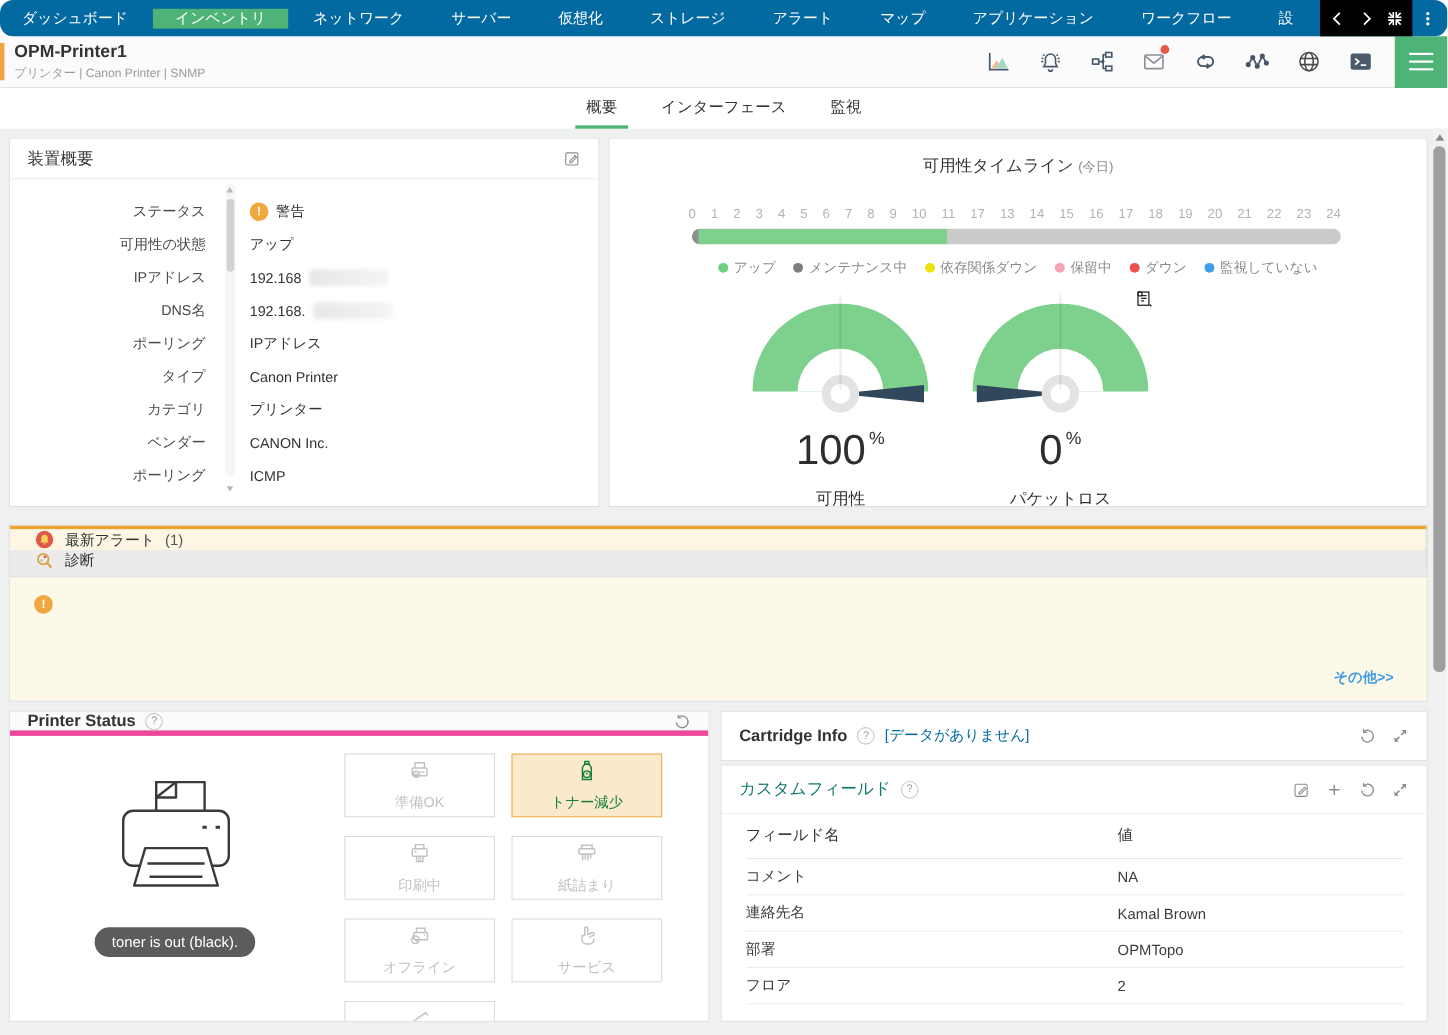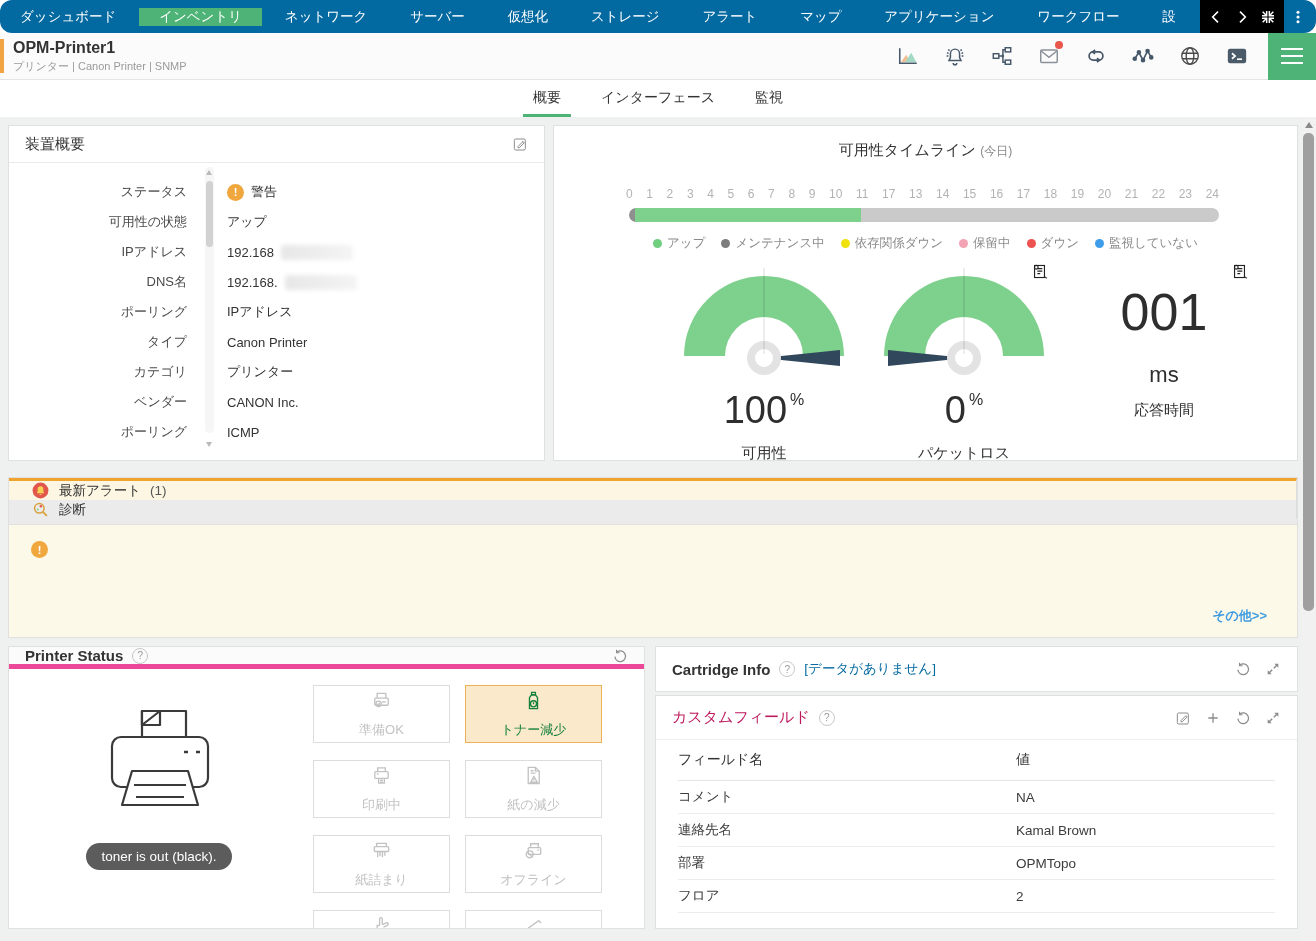--- a/index.html
+++ b/index.html
@@ -116,21 +116,21 @@
   .pbtn .pbtn-icon { display:flex; }
   .pbtn .pbtn-icon svg { width:23px; height:23px; }
   .pbtn.active { border:1px solid #edb159; background:#fbe9cb; color:#15803d; }
 
   .right-col { flex:1; display:flex; flex-direction:column; gap:3px; }
   .ci-card { height:46px; display:flex; align-items:center; gap:9px; padding:0 16px; }
   .ci-title { font-size:15px; font-weight:bold; color:#333; }
   .ci-empty { font-size:13.5px; color:#0369a1; }
   .cf-card { flex:1; overflow:hidden; }
   .cf-head { height:44px; display:flex; align-items:center; gap:9px; padding:0 16px; border-bottom:1px solid #eee; }
-  .cf-title { font-size:15px; color:#be185d; }
+  .cf-title { font-size:15px; color:#0f766e; }
   .cf-table { padding:0 22px; }
   .cf-hrow { display:flex; height:41px; align-items:center; border-bottom:1px solid #e6e6e6; font-size:14px; color:#333; }
   .cf-col1 { width:338px; }
   .cf-row { display:flex; height:33px; align-items:center; border-bottom:1px solid #ededed; font-size:13.5px; color:#3c3c3c; }
 
   
   .pagebar { position:absolute; right:0; top:117px; bottom:0; width:15px; background:#f1f1f1; }
   .pagebar .pup { position:absolute; top:5px; left:3.5px; width:0; height:0; border-left:4px solid transparent; border-right:4px solid transparent; border-bottom:6px solid #8a8a8a; }
   .pagebar .pthumb { position:absolute; top:16px; left:2px; width:11px; height:478px; background:#9f9f9f; border-radius:5px; }
 </style>
@@ -514,33 +514,20 @@
                   <svg class="needle-svg" width="160" height="99">
                     <polygon class="np-right" points="78,82 156,74 156,90"></polygon>
                     <polygon class="np-left" points="82,82 4,74 4,90"></polygon>
                   </svg>
                   <span class="hub"></span>
                 </div>
                 <div class="gval"><span>0</span><span class="gunit">%</span></div>
                 <div class="glabel">パケットロス</div>
               </div>
             </div>
-          <div class="gcol">
-            <span class="report-corner show">
-              <svg viewBox="0 0 24 24" fill="none" stroke="currentColor" stroke-width="1.6">
-                  <rect x="5" y="3.5" width="14" height="17"></rect>
-                  <path d="M9 8h7M9 11.5h7M9 15h4"></path>
-                  <circle cx="7.5" cy="6" r="2.6"></circle>
-                  <path d="M20 19.5l2.2 2.2"></path>
-                </svg>
-            </span>
-            <div class="resp-num">001</div>
-            <div class="resp-unit">ms</div>
-            <div class="glabel">応答時間</div>
-          </div>
         </div>
       </div>
     </div>
 
     <div class="alert-sec">
       <div class="alert-tabs">
 
           <div class="atab active">
             <span style="display:flex;">
               <svg viewBox="0 0 24 24">
@@ -633,32 +620,20 @@
                     <path d="M8 8V4h8v4"></path>
                     <rect x="5" y="8" width="14" height="7" rx="1"></rect>
                     <path d="M9 15v5h6v-5"></path>
                     <path d="M10.5 17h3M10.5 19h3"></path>
                     <path d="M7 10.5h2"></path>
                   </svg>
                 </span>
                 <span>印刷中</span>
               </div>
 
-              <div class="pbtn">
-                <span class="pbtn-icon">
-                  <svg viewBox="0 0 24 24" fill="none" stroke="currentColor" stroke-width="1.4">
-                    <path d="M6.5 3.5h7.5l4 4v13H6.5z"></path>
-                    <path d="M14 3.5v4h4"></path>
-                    <path d="M9 7h3M9 9.5h5"></path>
-                    <path d="M12.5 13l-3.5 6h7z"></path>
-                    <path d="M12.5 15.2v2M12.5 18v.2"></path>
-                  </svg>
-                </span>
-                <span>紙の減少</span>
-              </div>
 
               <div class="pbtn">
                 <span class="pbtn-icon">
                   <svg viewBox="0 0 24 24" fill="none" stroke="currentColor" stroke-width="1.4">
                     <path d="M7 8V4.5h10V8"></path>
                     <rect x="4.5" y="8" width="15" height="5" rx="1"></rect>
                     <path d="M8 13v6M10.5 13v5M13 13v6M15.5 13v4.5"></path>
                   </svg>
                 </span>
                 <span>紙詰まり</span>

